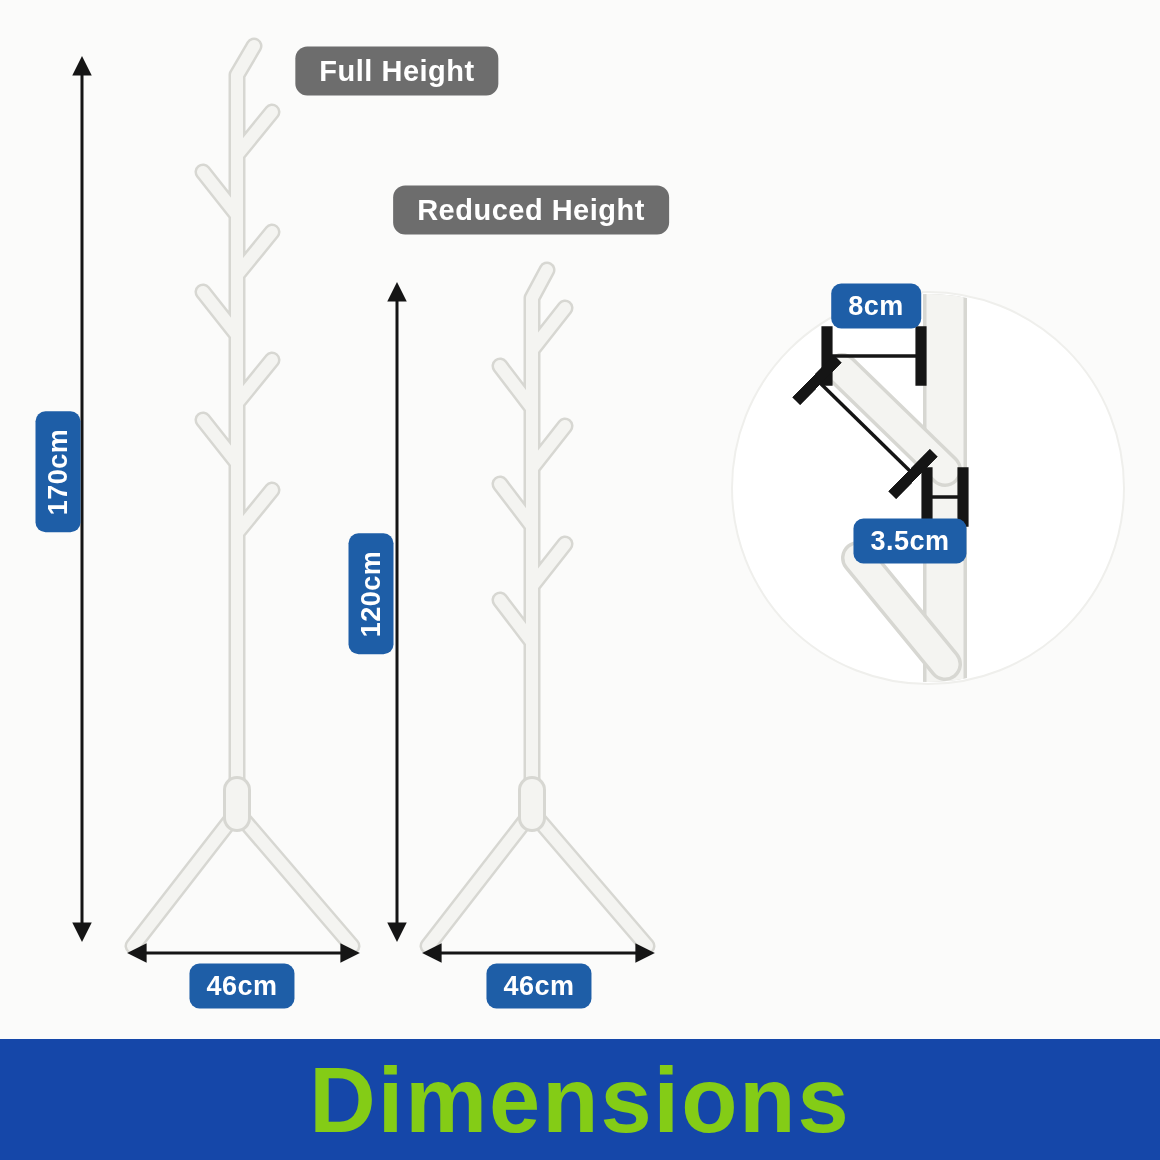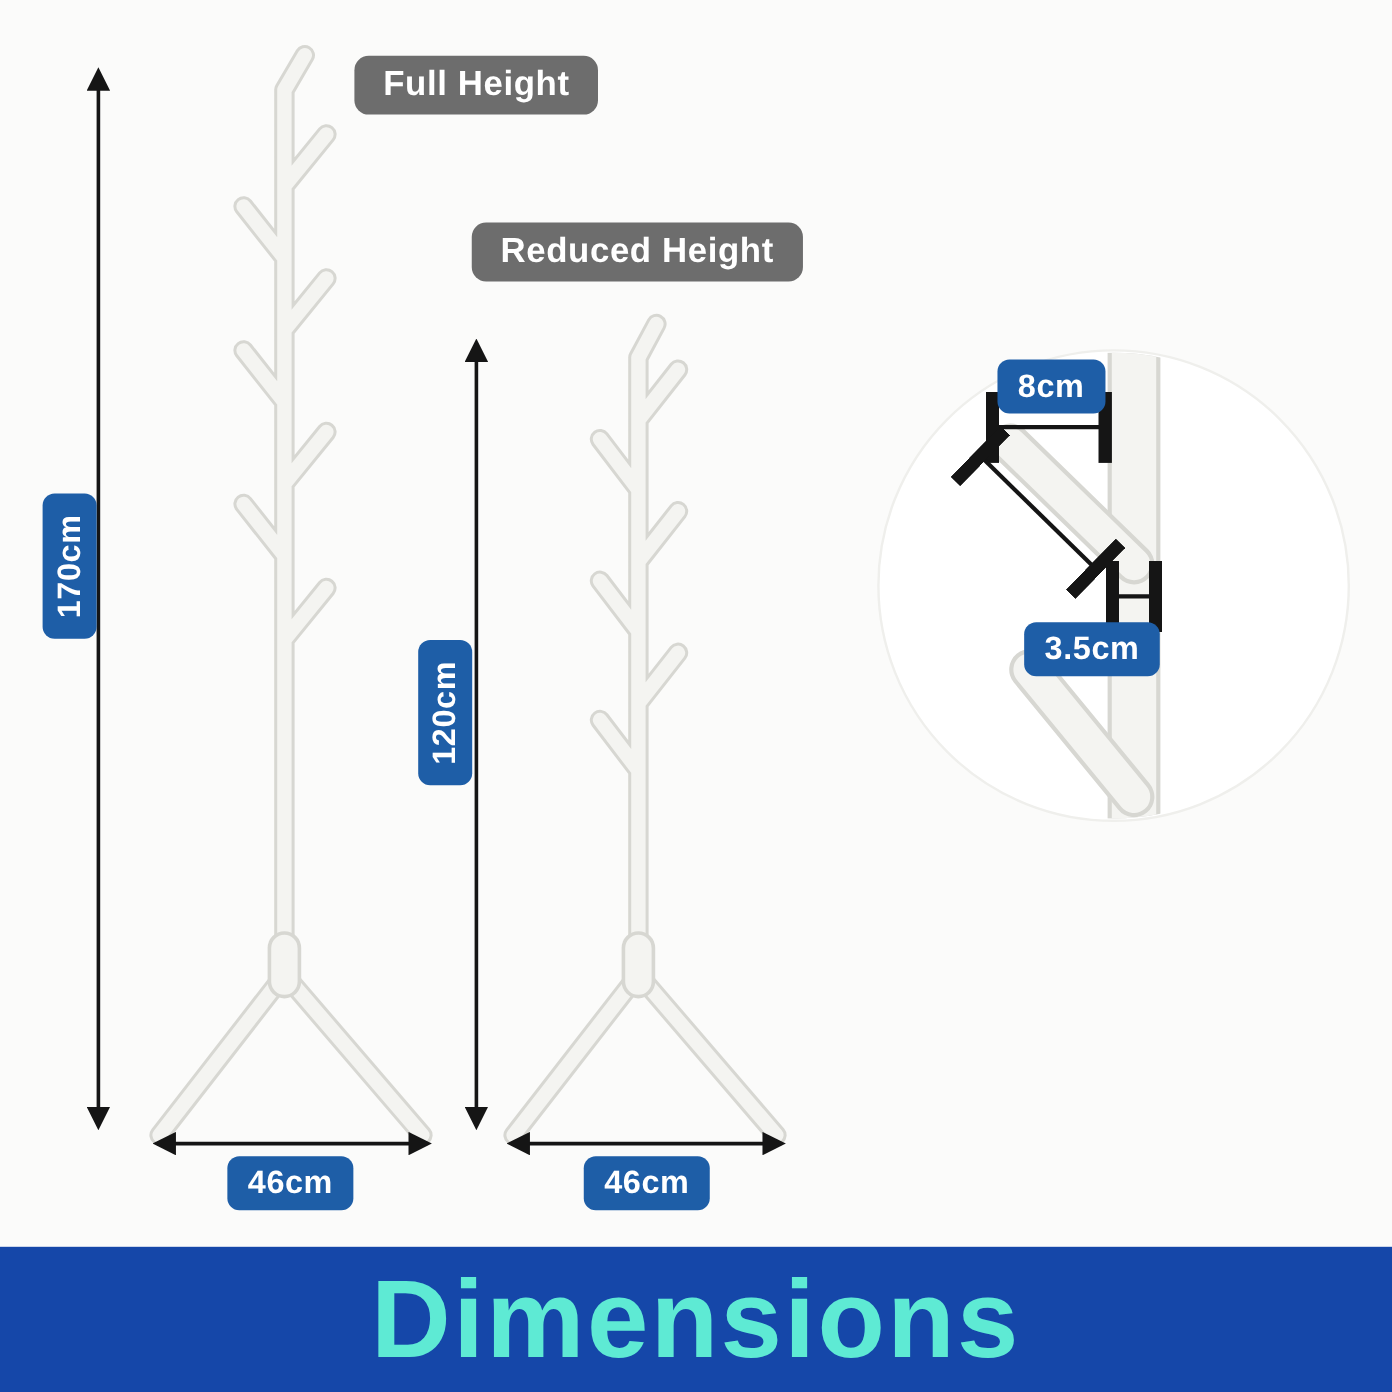--- a/index.html
+++ b/index.html
@@ -42,21 +42,21 @@
   .banner{
     position:absolute;
     left:0;right:0;bottom:0;
     height:121px;
     background:#1547a9;
     display:flex;
     align-items:center;
     justify-content:center;
   }
   .banner .title{
-    color:#5eead4;
+    color:#84cc16;
     font-size:92px;
     font-weight:700;
     letter-spacing:2px;
     line-height:1;
   }
 </style>
 </head>
 <body>
 
 <div class="stage">
@@ -117,20 +117,20 @@
     </g>
   </svg>
 
   <div class="tag" style="left:397px;top:71px;">Full Height</div>
   <div class="tag" style="left:531px;top:210px;">Reduced Height</div>
 
   <div class="badge rot" style="left:58px;top:472px;">170cm</div>
   <div class="badge rot" style="left:371px;top:594px;">120cm</div>
   <div class="badge" style="left:242px;top:986px;">46cm</div>
   <div class="badge" style="left:539px;top:986px;">46cm</div>
-  <div class="badge" style="left:876px;top:322px;">8cm</div>
+  <div class="badge" style="left:876px;top:306px;">8cm</div>
   <div class="badge" style="left:910px;top:541px;">3.5cm</div>
 
   <div class="banner">
     <div class="title">Dimensions</div>
   </div>
 
 </div>
 
 </body></html>

